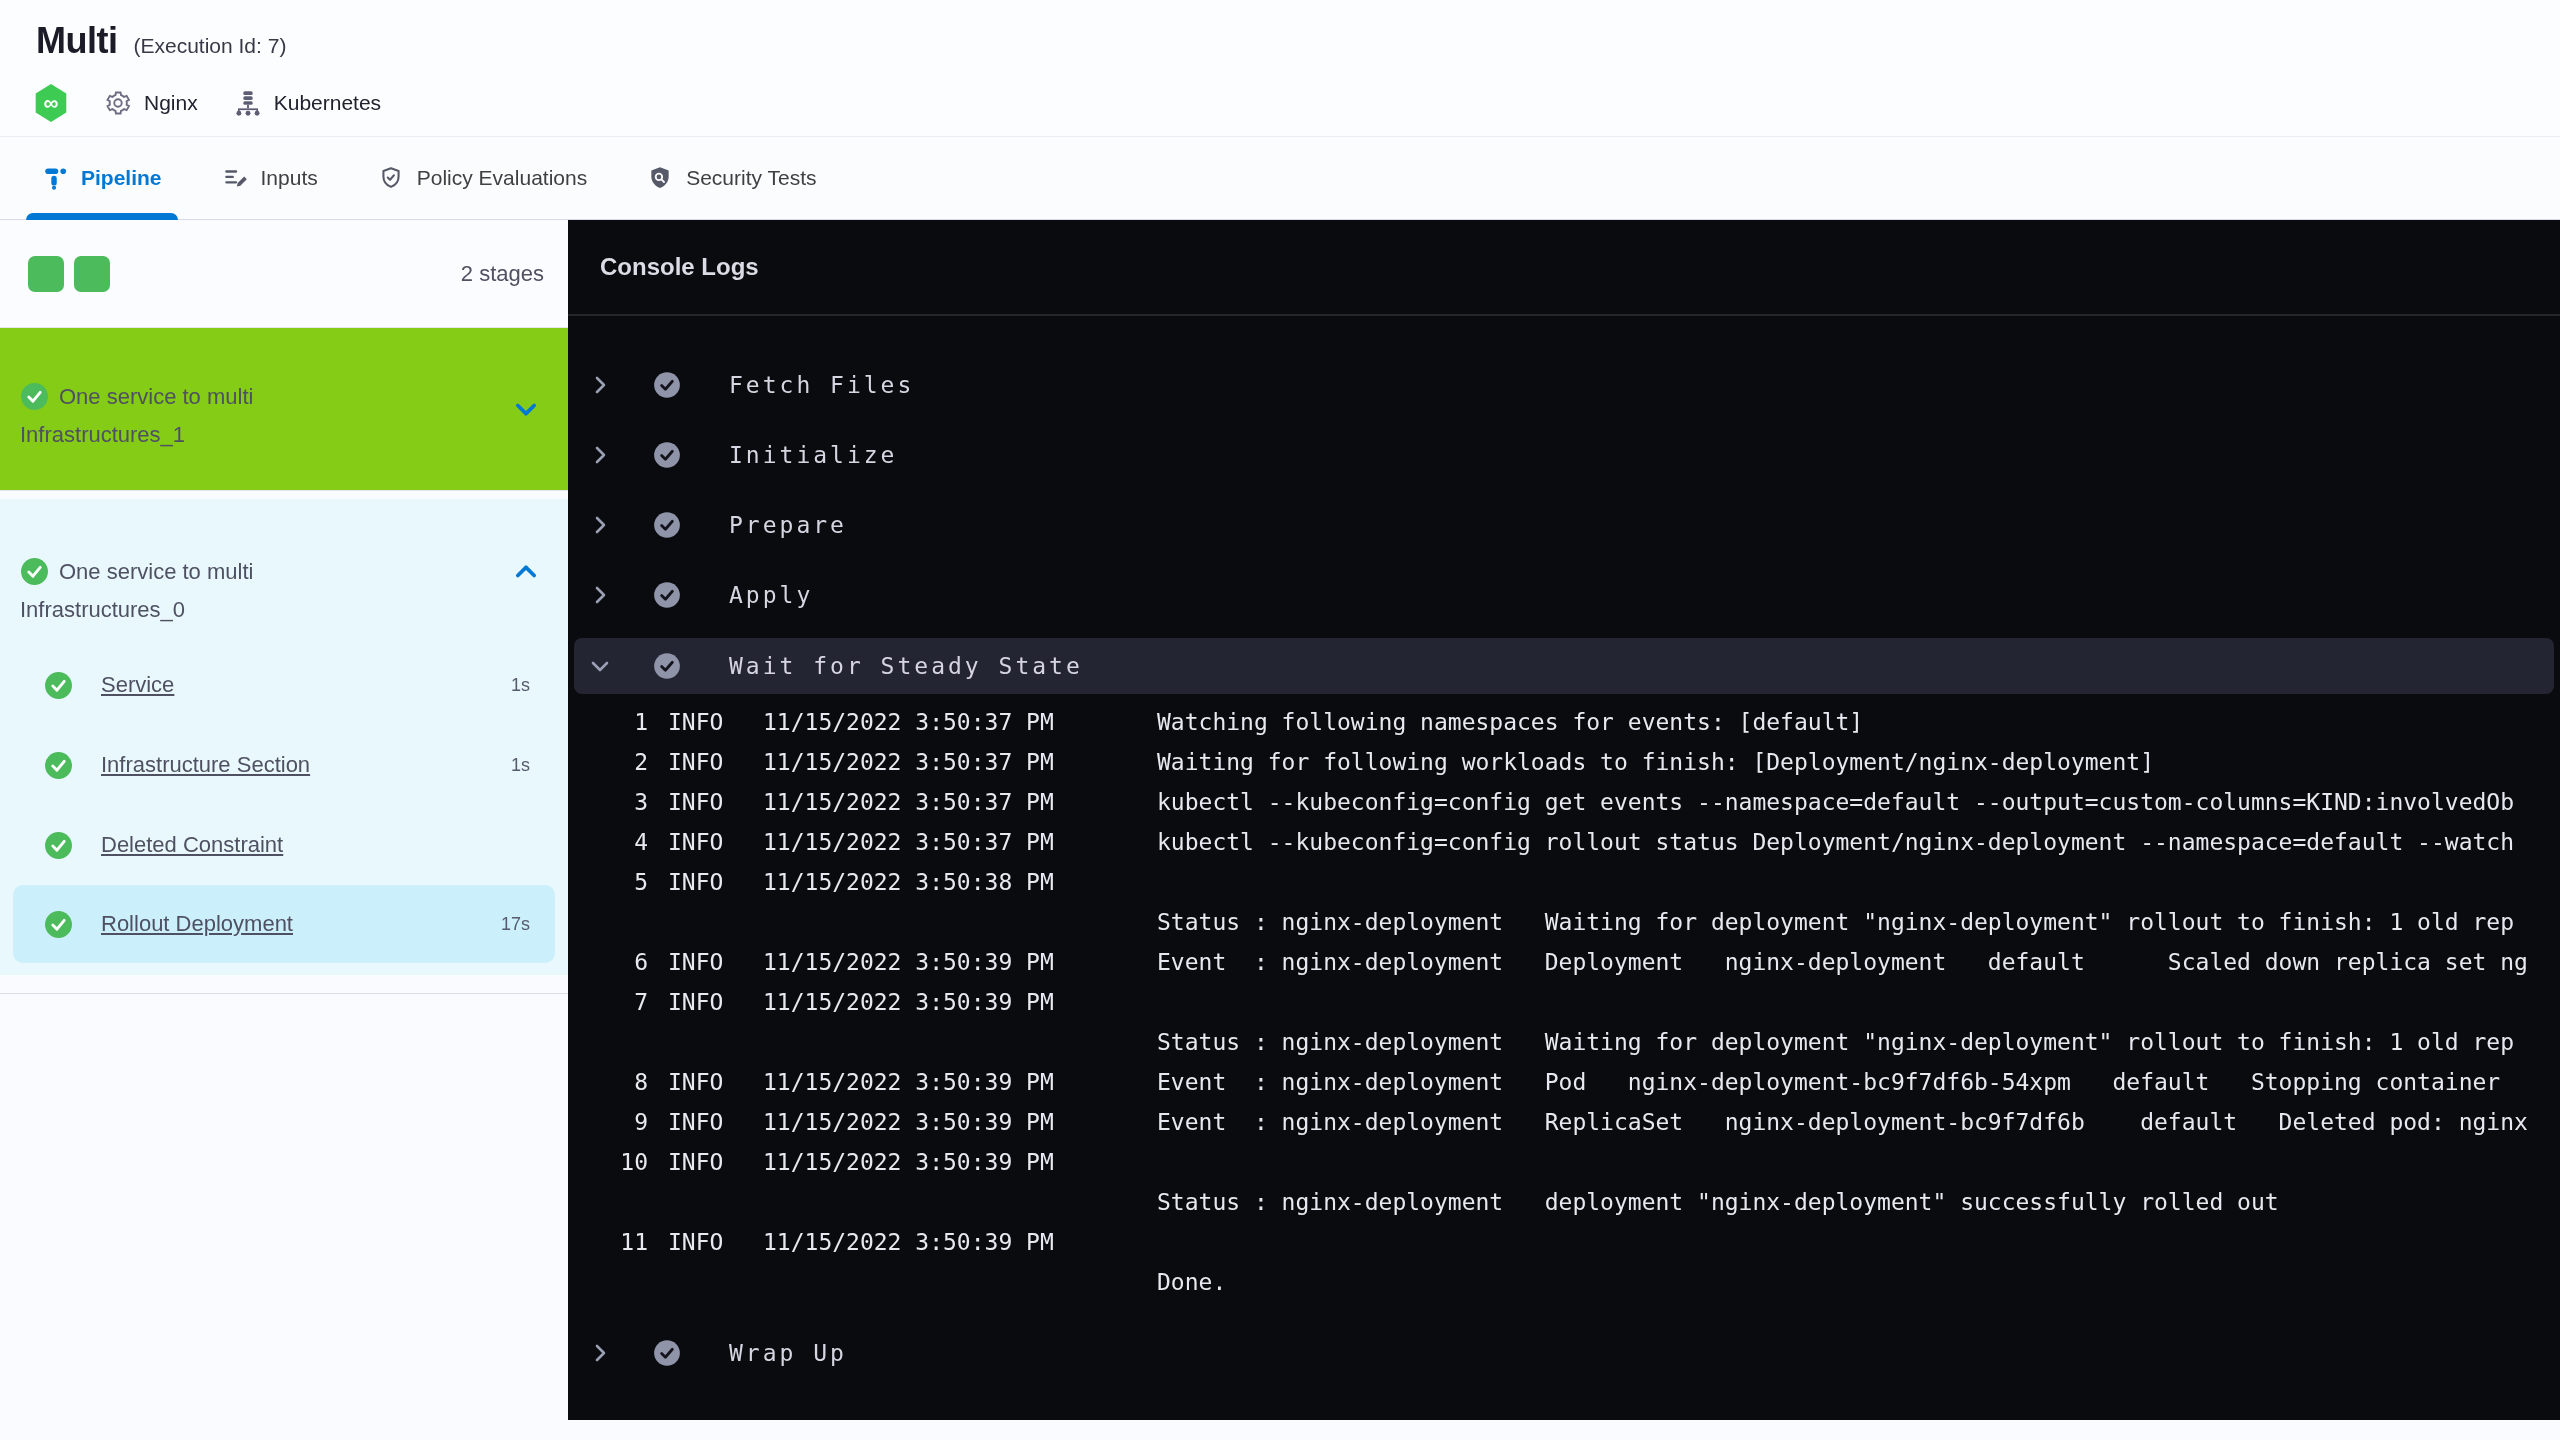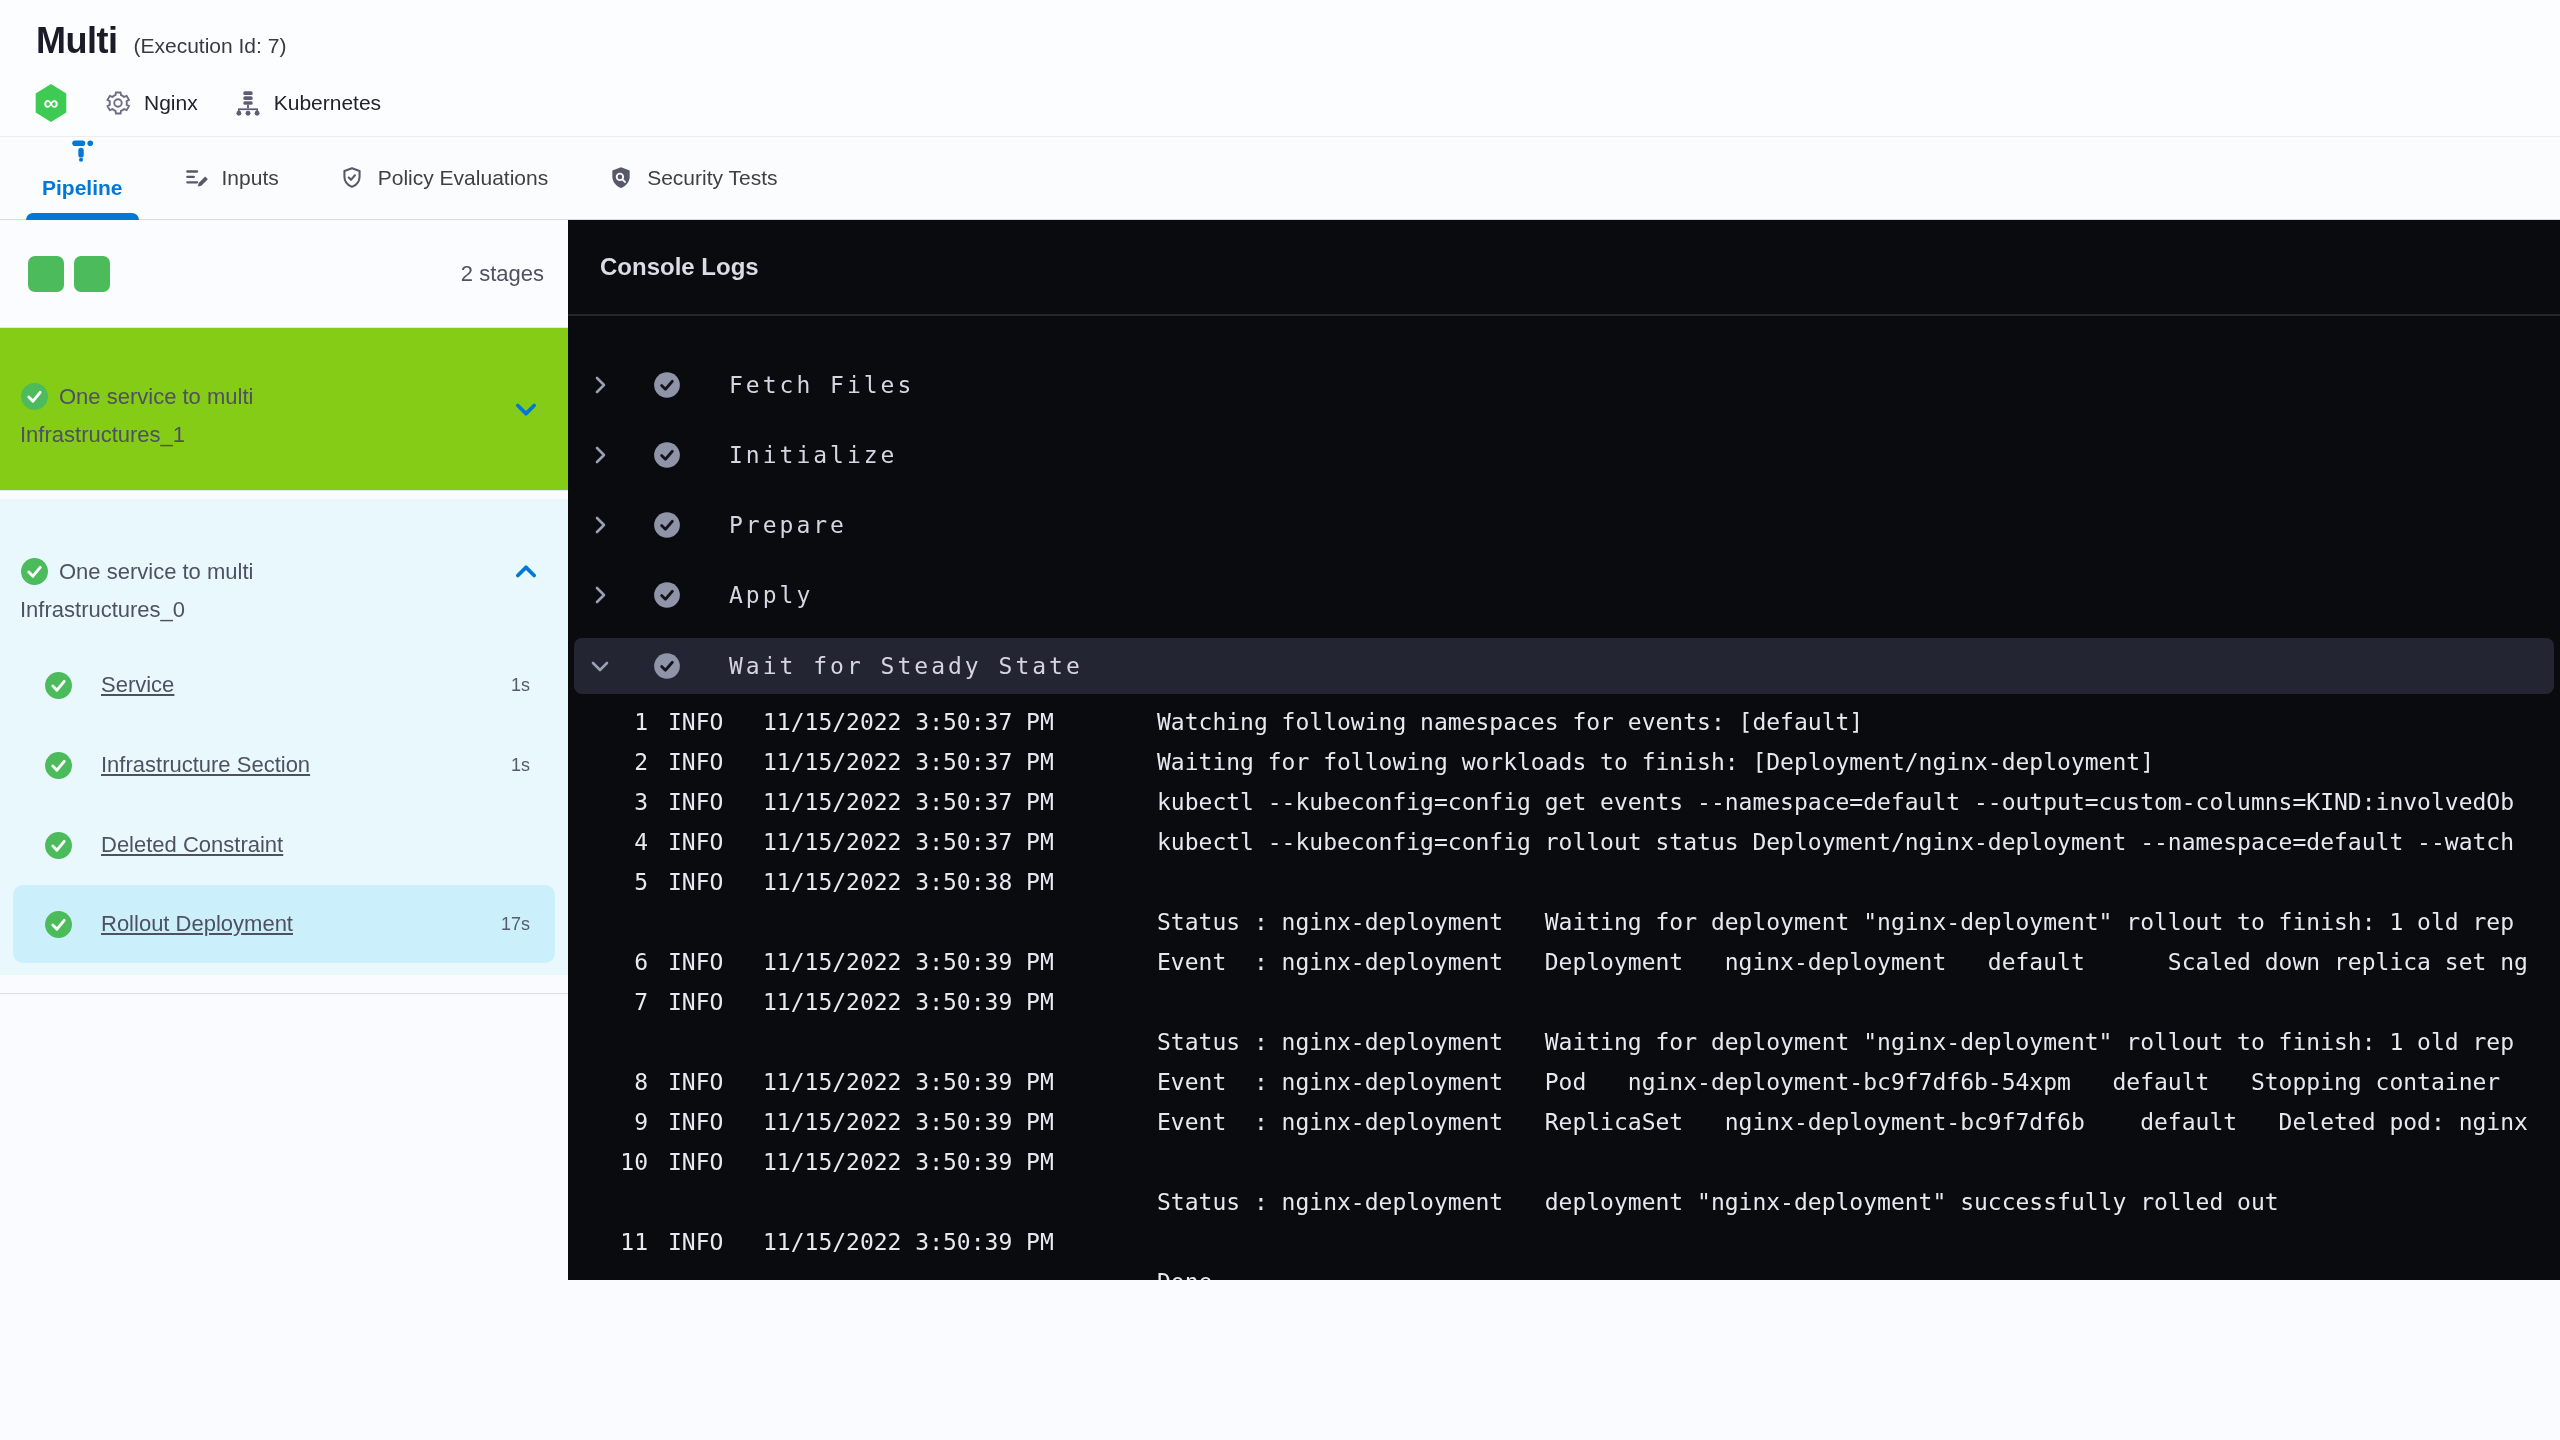--- a/index.html
+++ b/index.html
@@ -19,26 +19,26 @@
   .meta-icon { width:28px; height:28px; margin-left:36px; }
   .meta-label { font-size:21px; color:#22222e; margin-left:12px; }
 
   
   .tabbar { margin-top:18px; border-top:1px solid #ebecf2; border-bottom:1px solid #d8d9e3;
             height:84px; display:flex; align-items:center; padding-left:42px; gap:60px;
             background:#fbfcfe; }
   .tab { display:flex; align-items:center; gap:13px; font-size:21px; color:#404040;
          position:relative; height:100%; cursor:pointer; }
   .tab svg { width:26px; height:26px; }
-  .tab.active { color:#0278d5; font-weight:700;flex-direction:column; }
+  .tab.active { color:#0278d5; font-weight:700; }
   .tab.active::after { content:""; position:absolute; left:-16px; right:-16px; bottom:-1px;
                        height:7px; border-radius:8px 8px 0 0; background:#0278d5; }
 
   
-  .main { display:flex; height:1060px; }
+  .main { display:flex; height:1200px; }
 
   
   .sidebar { width:568px; background:#fafbfe; flex:none; }
   .stats-row { height:108px; border-bottom:1px solid #e3e4ec; display:flex; align-items:center;
                padding:0 24px 0 28px; background:#fbfcff; }
   .squares { display:flex; gap:10px; }
   .square { width:36px; height:36px; border-radius:7px; background:#4cbb5c; }
   .stages-count { margin-left:auto; font-size:22px; color:#4f5162; }
   .stage-row { position:relative; border-bottom:1px solid #e3e4ec; padding:50px 70px 36px 20px;
                background:#84cc16; }

